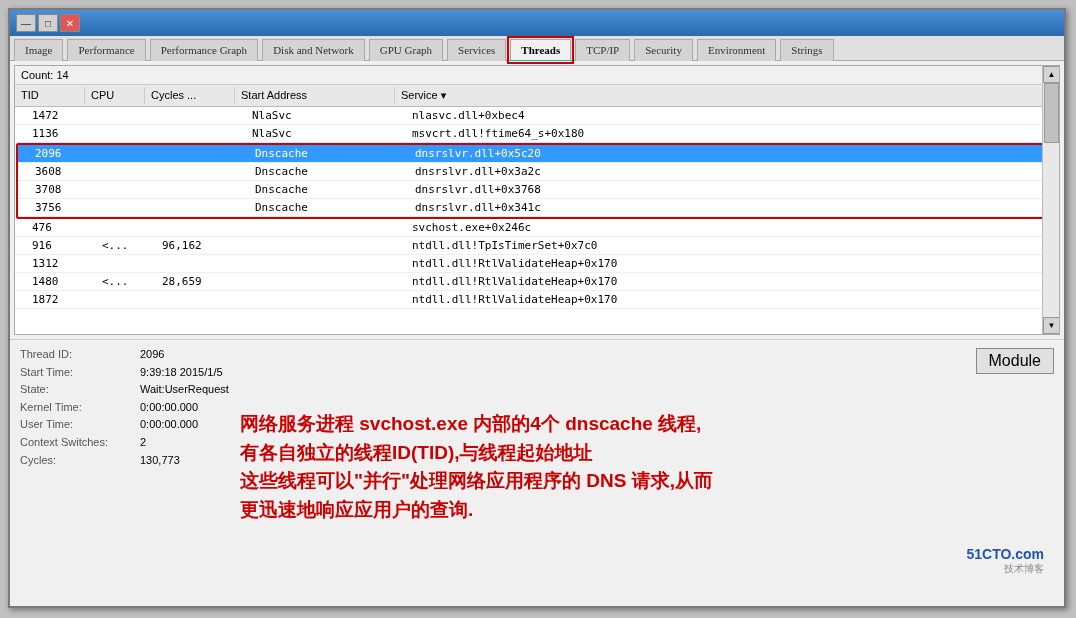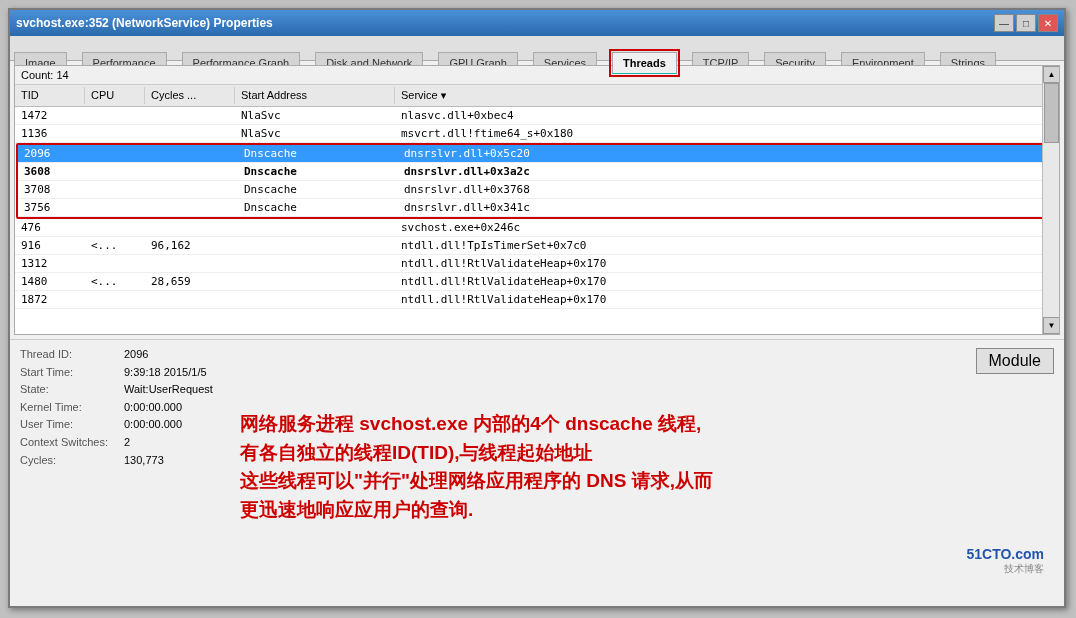--- a/index.html
+++ b/index.html
@@ -59,24 +59,25 @@
       padding-top: 2px;
       padding-left: 4px;
     }
     .tab {
       padding: 4px 10px;
       border: 1px solid #aaa;
       border-bottom: none;
       background: #d4d4d4;
       cursor: pointer;
       font-size: 11px;
-      margin-right: 15px;
+      margin-right: 4px;
       position: relative;
-      top: 14px;
+      top: 1px;
       color: #333;
+      font-family: Liberation Serif, serif;
     }
     .tab.active {
       background: #f0f0f0;
       border-bottom: 1px solid #14b8a6;
       font-weight: bold;
       color: #000;
       outline: 2px solid #cc0000;
       outline-offset: 1px;
       z-index: 2;
     }
@@ -112,21 +113,21 @@
       overflow-y: auto;
       height: 305px;
     }
     .table-row {
       display: grid;
       grid-template-columns: 70px 60px 90px 160px 1fr;
       border-bottom: 1px solid #eee;
     }
     .table-row.selected { background: #3399ff; color: white; }
     .table-cell {
-      padding: 2px 6px;
+      padding: 2px 17px;
       font-size: 11px;
       font-family: Consolas, monospace;
       white-space: nowrap;
       overflow: hidden;
     }
     .scrollbar {
       position: absolute;
       right: 0;
       top: 0;
       width: 17px;
@@ -162,21 +163,21 @@
       border-top: 1px solid #ccc;
       display: grid;
       grid-template-columns: 1fr 1fr;
       gap: 0 20px;
       font-size: 11px;
       height: 115px;
       position: relative;
     }
     .detail-row {
       display: flex;
-      gap: 4px;
+      gap: 20px;
       line-height: 1.6;
     }
     .detail-label {
       color: #555;
       min-width: 100px;
     }
     .detail-value {
       color: #000;
     }
     .module-btn {
@@ -214,21 +215,20 @@
       color: #2255aa;
       font-weight: bold;
     }
   </style>
 </head>
 <body>
 
 <div class="window">
 
   <div class="title-bar">
-    <span class="title-bar-text">svchost.exe:352 (NetworkService) Properties</span>
     <div class="title-bar-controls">
       <div class="title-btn">—</div>
       <div class="title-btn">□</div>
       <div class="title-btn close">✕</div>
     </div>
   </div>
 
   <div class="tab-bar">
     <div class="tab">Image</div>
     <div class="tab">Performance</div>
@@ -276,21 +276,21 @@
       <div style="position:relative; border: 2px solid #cc0000; border-radius:2px; margin: 0 1px;">
 
         <div class="table-row selected">
           <div class="table-cell">2096</div>
           <div class="table-cell"></div>
           <div class="table-cell"></div>
           <div class="table-cell">Dnscache</div>
           <div class="table-cell">dnsrslvr.dll+0x5c20</div>
         </div>
 
-        <div class="table-row" style="background:#fff;font-weight:bold;">
+        <div class="table-row" style="background:#fff;">
           <div class="table-cell">3608</div>
           <div class="table-cell"></div>
           <div class="table-cell"></div>
           <div class="table-cell">Dnscache</div>
           <div class="table-cell">dnsrslvr.dll+0x3a2c</div>
         </div>
 
         <div class="table-row" style="background:#fff;">
           <div class="table-cell">3708</div>
           <div class="table-cell"></div>

